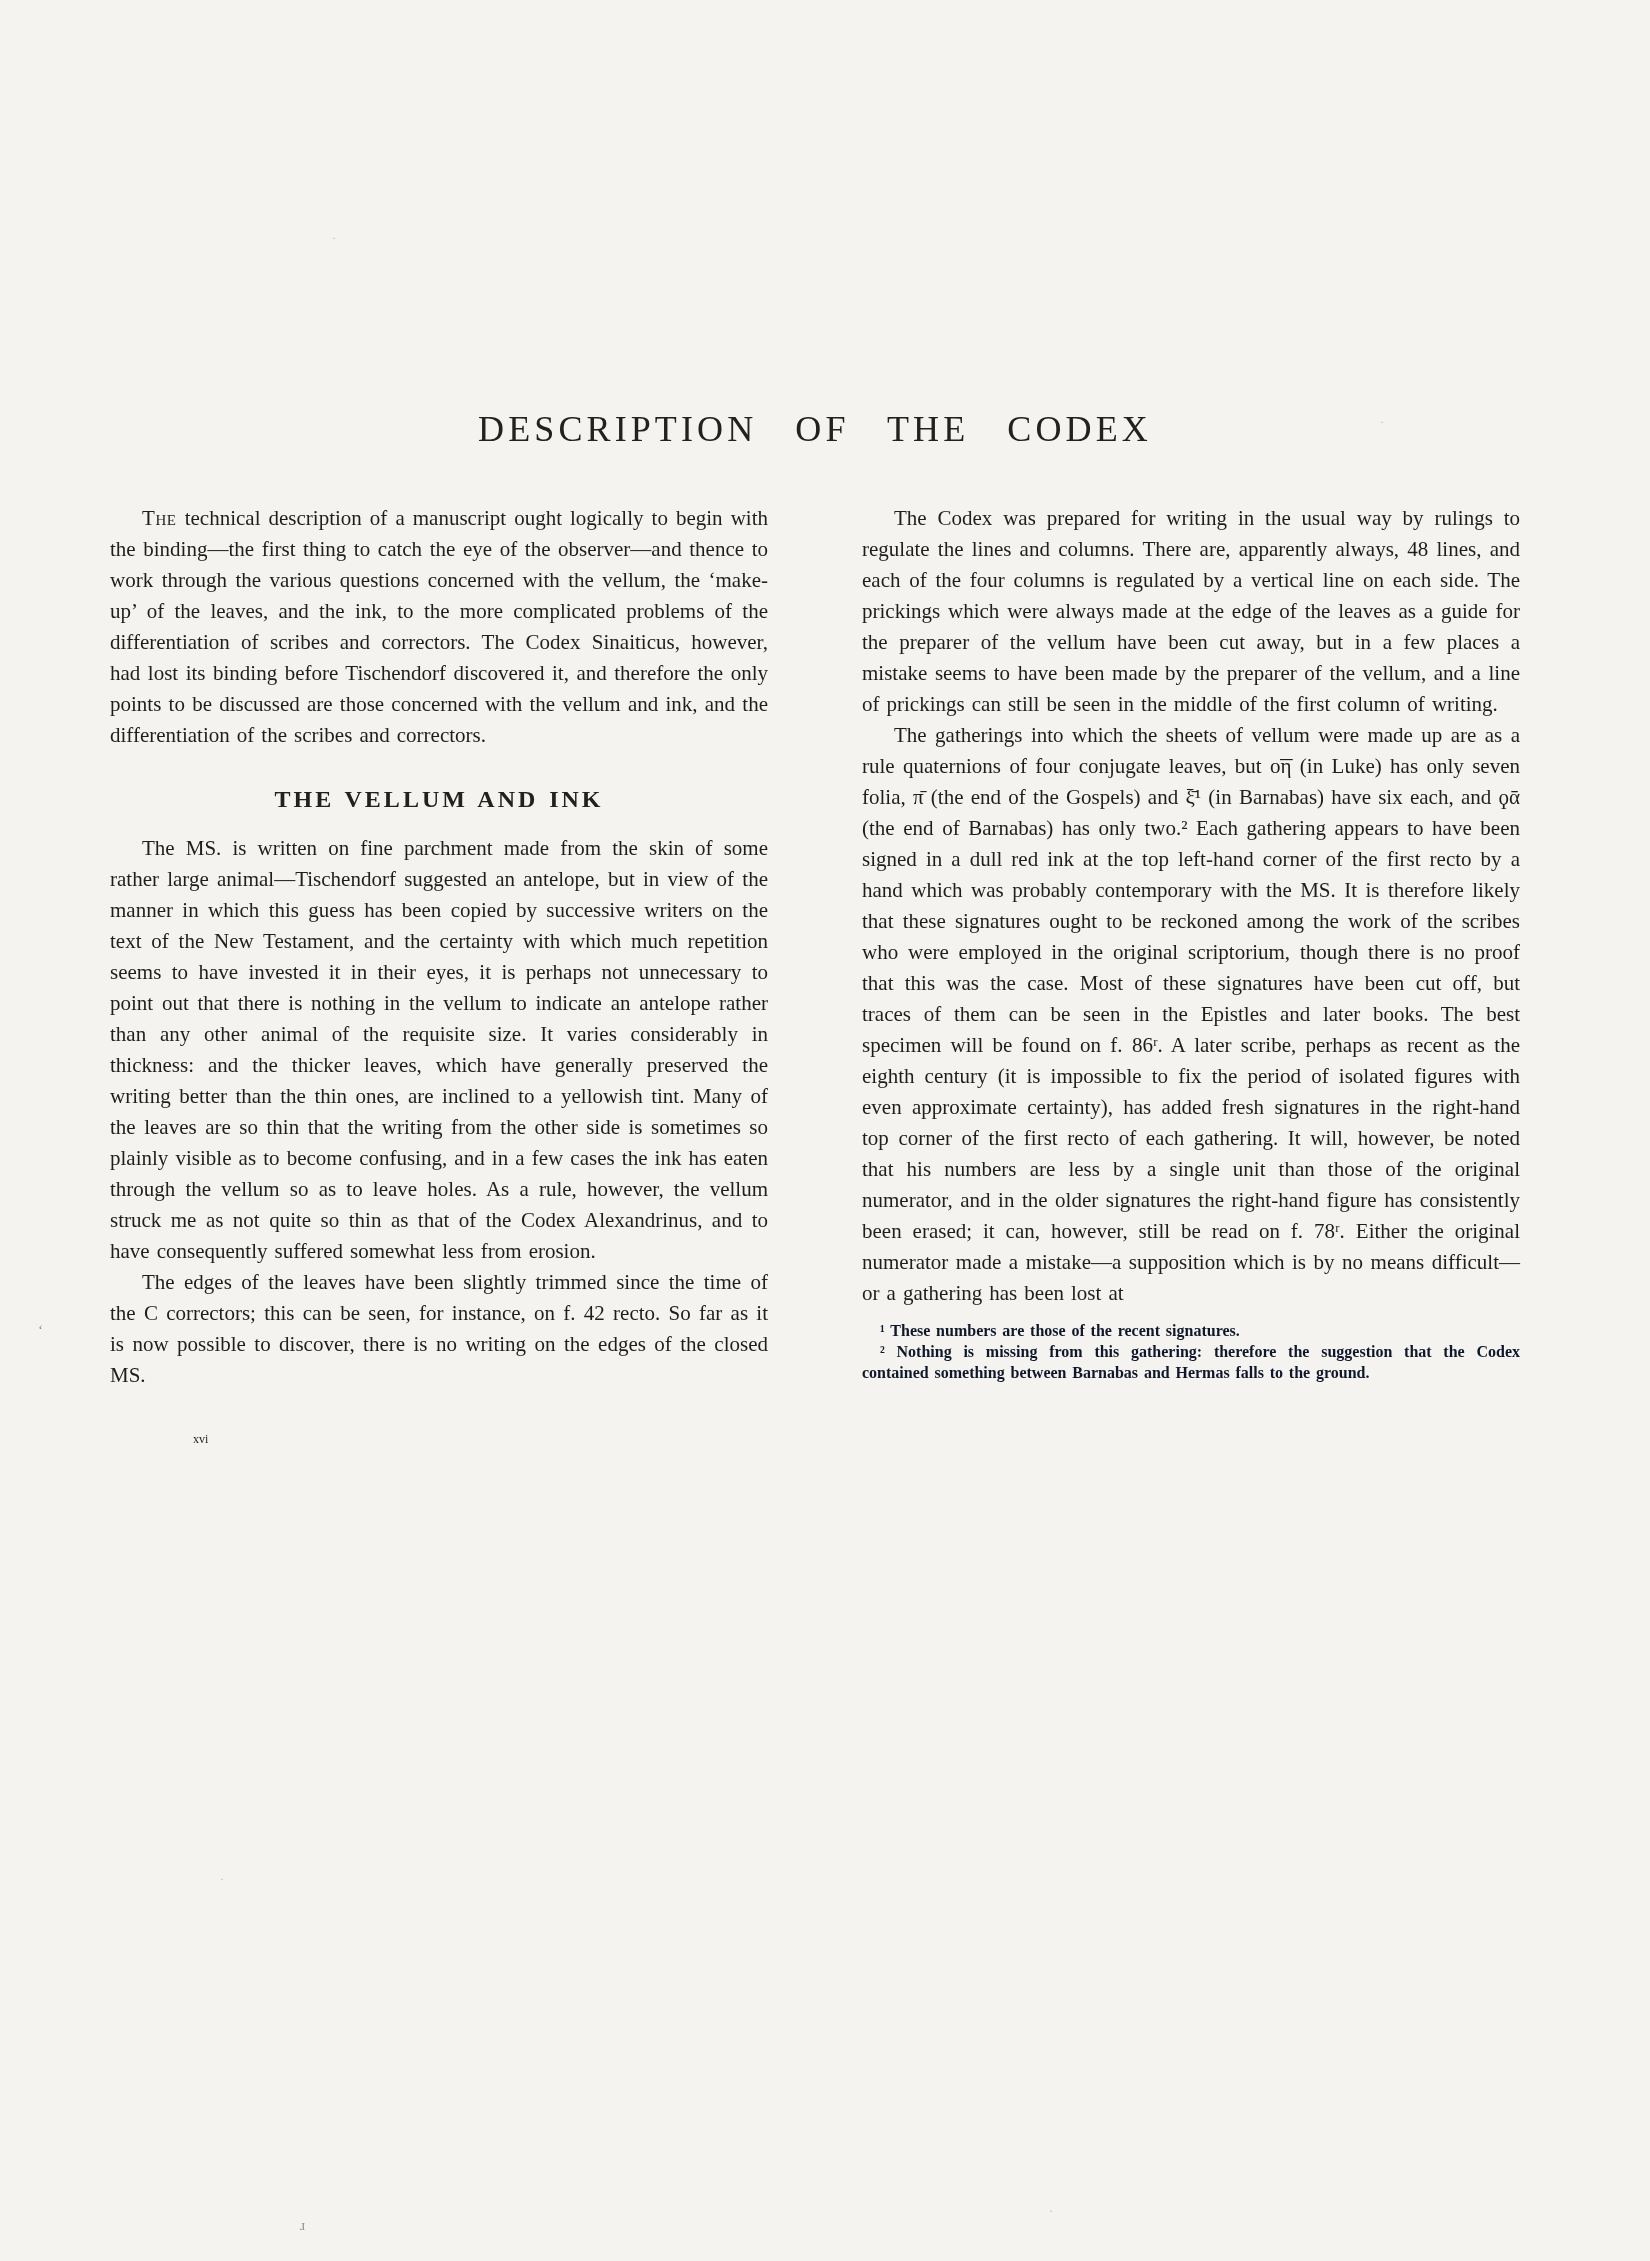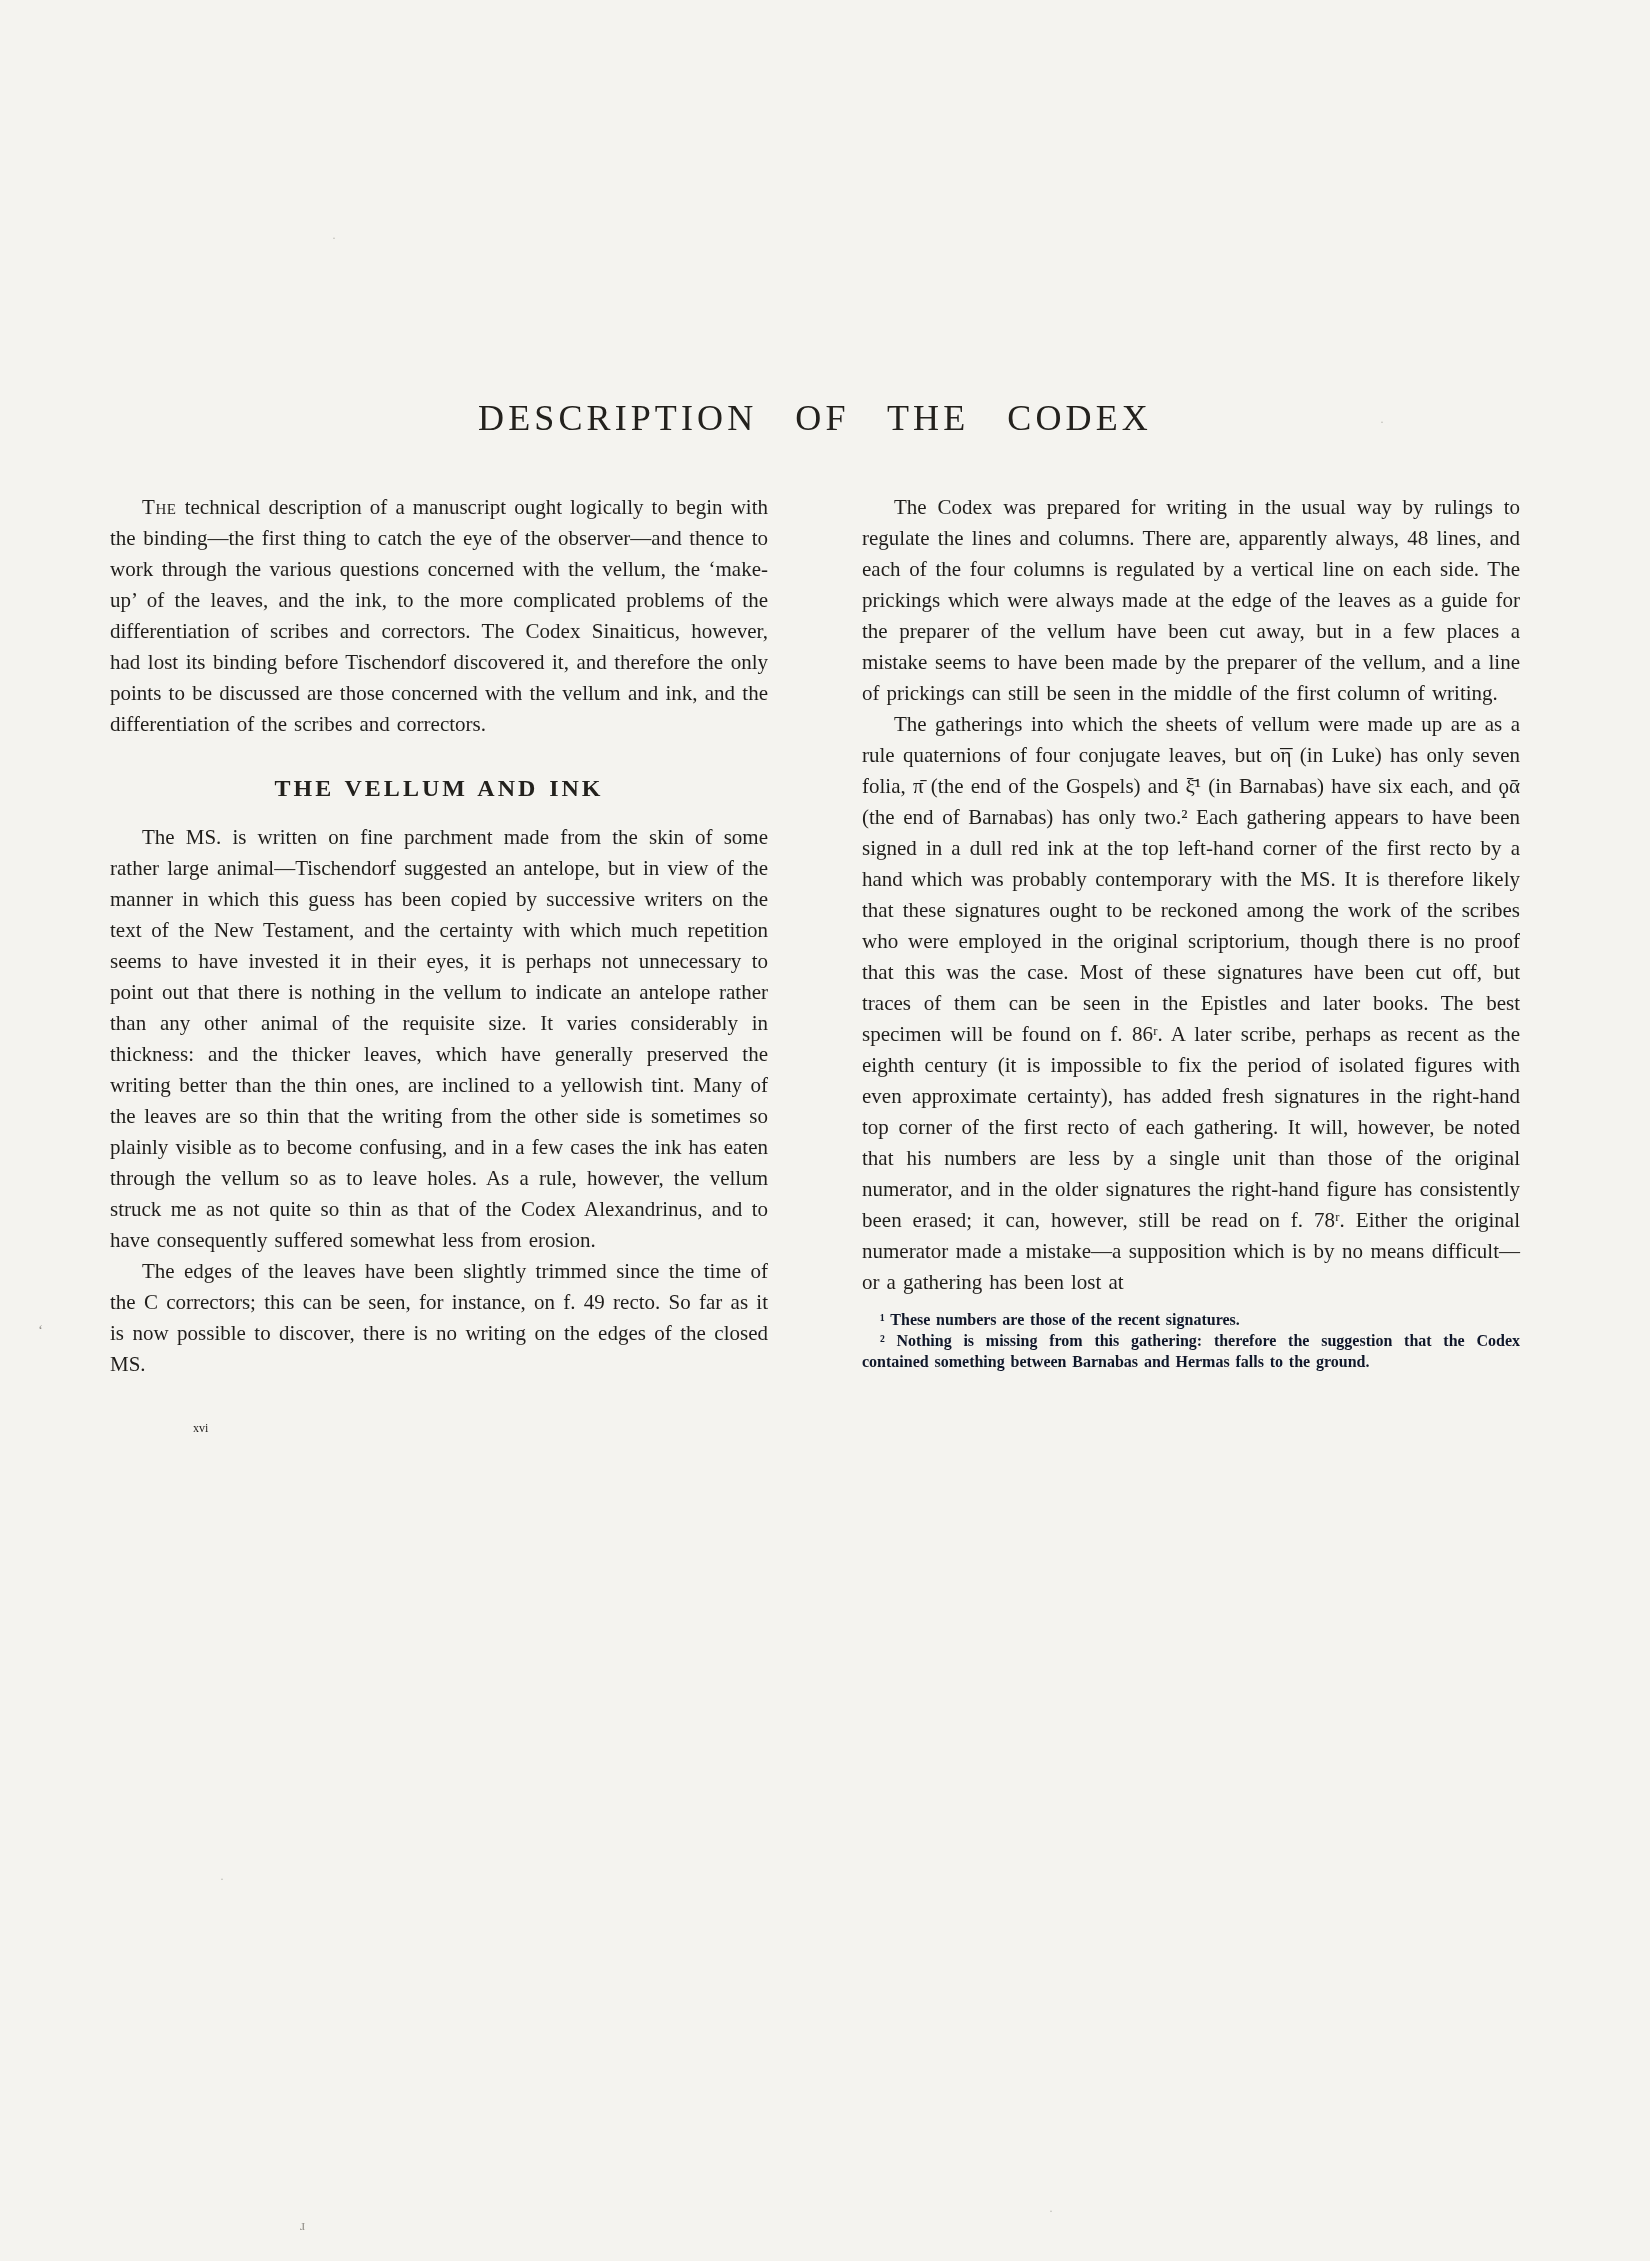--- a/index.html
+++ b/index.html
@@ -10,21 +10,21 @@
     width: 1650px;
     height: 2261px;
     background: #f4f3ef;
     position: relative;
     overflow: hidden;
     font-family: "Liberation Serif", "DejaVu Serif", serif;
     color: #201e1b;
   }
   .page {
     position: absolute;
-    top: 397px;
+    top: 408px;
     left: 110px;
     width: 1410px;
   }
   .title {
     font-size: 36px;
     font-weight: normal;
     text-align: center;
     letter-spacing: 4.1px;
     word-spacing: 25px;
     margin: 0 0 53px 0;
@@ -94,21 +94,21 @@
 
   <div class="columns">
 
     <div class="col">
       <p class="para"><span class="lead-smallcaps">The</span><span> technical description of a manuscript ought logically to begin with the binding—the first thing to catch the eye of the observer—and thence to work through the various questions concerned with the vellum, the ‘make-up’ of the leaves, and the ink, to the more complicated problems of the differentiation of scribes and correctors. The Codex Sinaiticus, however, had lost its binding before Tischendorf discovered it, and therefore the only points to be discussed are those concerned with the vellum and ink, and the differentiation of the scribes and correctors.</span></p>
 
       <h2 class="section-heading">THE VELLUM AND INK</h2>
 
       <p class="para">The MS. is written on fine parchment made from the skin of some rather large animal—Tischendorf suggested an antelope, but in view of the manner in which this guess has been copied by successive writers on the text of the New Testament, and the certainty with which much repetition seems to have invested it in their eyes, it is perhaps not unnecessary to point out that there is nothing in the vellum to indicate an antelope rather than any other animal of the requisite size.  It varies considerably in thickness: and the thicker leaves, which have generally preserved the writing better than the thin ones, are inclined to a yellowish tint.  Many of the leaves are so thin that the writing from the other side is sometimes so plainly visible as to become confusing, and in a few cases the ink has eaten through the vellum so as to leave holes.  As a rule, however, the vellum struck me as not quite so thin as that of the Codex Alexandrinus, and to have consequently suffered somewhat less from erosion.</p>
 
-      <p class="para">The edges of the leaves have been slightly trimmed since the time of the C correctors; this can be seen, for instance, on f. 49 recto.  So far as it is now possible to discover, there is no writing on the edges of the closed MS.</p>
+      <p class="para">The edges of the leaves have been slightly trimmed since the time of the C correctors; this can be seen, for instance, on f. 42 recto.  So far as it is now possible to discover, there is no writing on the edges of the closed MS.</p>
 
       <div class="page-number">xvi</div>
     </div>
 
     <div class="col">
       <p class="para">The Codex was prepared for writing in the usual way by rulings to regulate the lines and columns.  There are, apparently always, 48 lines, and each of the four columns is regulated by a vertical line on each side.  The prickings which were always made at the edge of the leaves as a guide for the preparer of the vellum have been cut away, but in a few places a mistake seems to have been made by the preparer of the vellum, and a line of prickings can still be seen in the middle of the first column of writing.</p>
 
       <p class="para">The gatherings into which the sheets of vellum were made up are as a rule quaternions of four conjugate leaves, but ο͞η (in Luke) has only seven folia, π̄ (the end of the Gospels) and ξ̄¹ (in Barnabas) have six each, and ϙᾱ (the end of Barnabas) has only two.²  Each gathering appears to have been signed in a dull red ink at the top left-hand corner of the first recto by a hand which was probably contemporary with the MS.  It is therefore likely that these signatures ought to be reckoned among the work of the scribes who were employed in the original scriptorium, though there is no proof that this was the case.  Most of these signatures have been cut off, but traces of them can be seen in the Epistles and later books.  The best specimen will be found on f. 86ʳ.  A later scribe, perhaps as recent as the eighth century (it is impossible to fix the period of isolated figures with even approximate certainty), has added fresh signatures in the right-hand top corner of the first recto of each gathering.  It will, however, be noted that his numbers are less by a single unit than those of the original numerator, and in the older signatures the right-hand figure has consistently been erased; it can, however, still be read on f. 78ʳ.  Either the original numerator made a mistake—a supposition which is by no means difficult—or a gathering has been lost at</p>
 
       <div class="footnotes">

